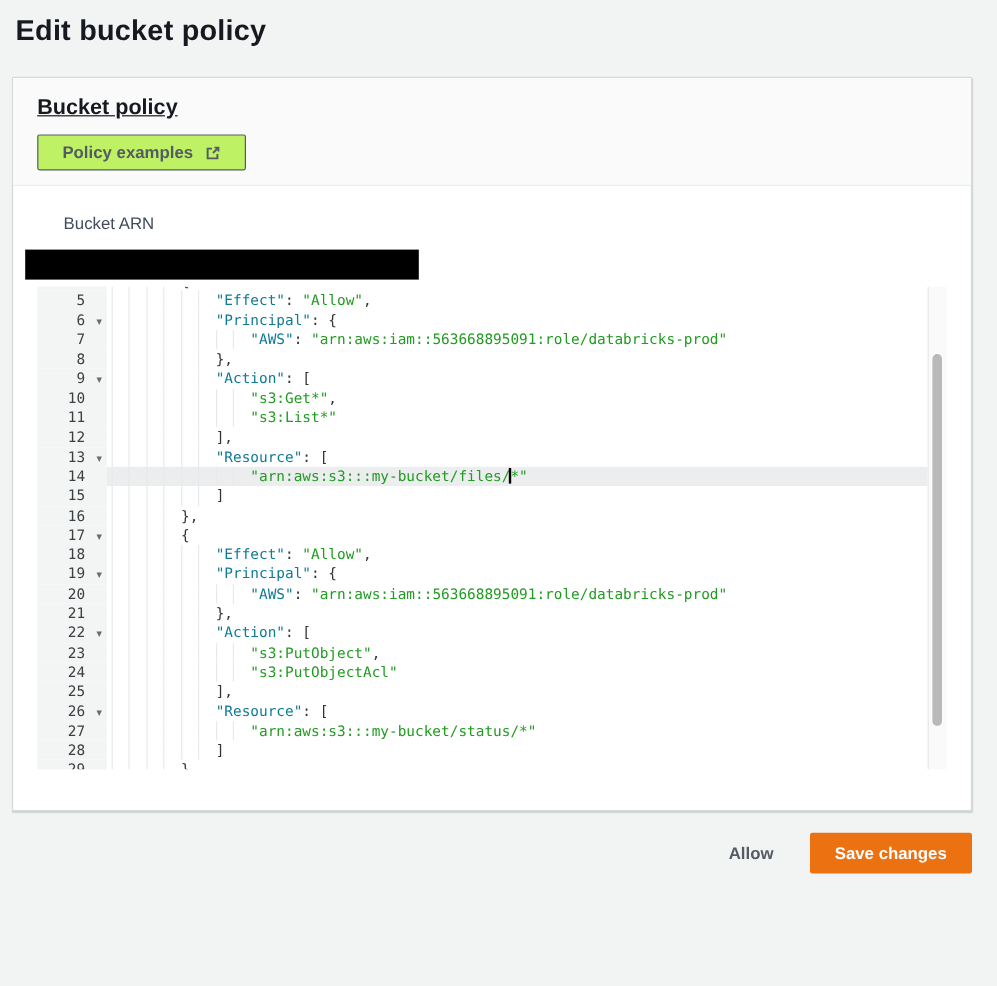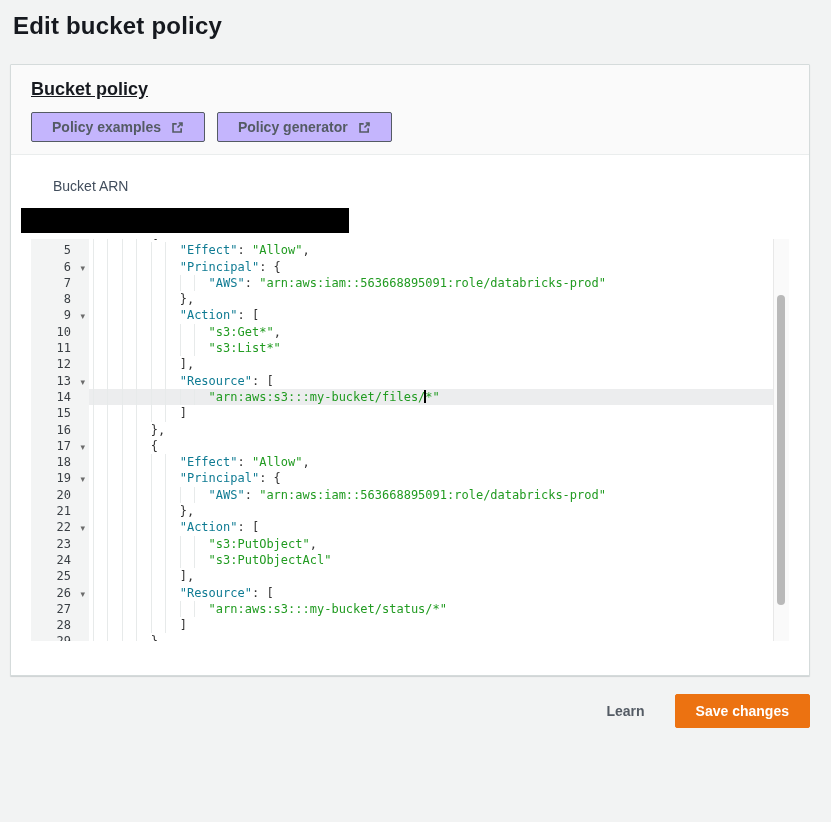--- a/index.html
+++ b/index.html
@@ -46,21 +46,21 @@
     font-weight: 700;
     text-decoration: none;
     white-space: nowrap;
   }
   .ext-icon { vertical-align: -2px; margin-left: 5px; }
   .hdr-buttons { margin-top: 12px; display: flex; gap: 12px; }
   .btn-secondary {
     display: inline-flex;
     align-items: center;
     gap: 10px;
-    background: #c4b5fd;
+    background: #bef264;
     border: 1px solid #545b64;
     border-radius: 2px;
     color: #545b64;
     font-family: "Liberation Sans", sans-serif;
     font-size: 14px;
     font-weight: 700;
     padding: 6px 20px;
     height: 30px;
     cursor: pointer;
   }
@@ -179,28 +179,20 @@
 <body>
 
 <h1 class="page-title">Edit bucket policy</h1>
 
 <div class="card">
   <div class="card-header">
     <h2>Bucket policy</h2>
     <div class="hdr-buttons">
       <button class="btn-secondary">
         <span>Policy examples</span>
-        <svg class="ext-icon" viewBox="0 0 16 16" width="13" height="13" style="margin-left:0">
-            <path d="M12.5 9v4.5H2.5V3.5H7" fill="none" stroke="currentColor" stroke-width="2"></path>
-            <path d="M9.5 2.5h4v4" fill="none" stroke="currentColor" stroke-width="2"></path>
-            <path d="M13.2 2.8L8 8" fill="none" stroke="currentColor" stroke-width="2"></path>
-          </svg>
-      </button>
-      <button class="btn-secondary">
-        <span>Policy generator</span>
         <svg class="ext-icon" viewBox="0 0 16 16" width="13" height="13" style="margin-left:0">
             <path d="M12.5 9v4.5H2.5V3.5H7" fill="none" stroke="currentColor" stroke-width="2"></path>
             <path d="M9.5 2.5h4v4" fill="none" stroke="currentColor" stroke-width="2"></path>
             <path d="M13.2 2.8L8 8" fill="none" stroke="currentColor" stroke-width="2"></path>
           </svg>
       </button>
     </div>
   </div>
 
   <div class="card-body">
@@ -240,15 +232,15 @@
           </div>
       </div>
       <div class="ed-scrollbar">
         <div class="ed-thumb"></div>
       </div>
     </div>
   </div>
 </div>
 
 <div class="actions">
-  <button class="btn-link">Learn</button>
+  <button class="btn-link">Allow</button>
   <button class="btn-primary">Save changes</button>
 </div>
 
 </body></html>

